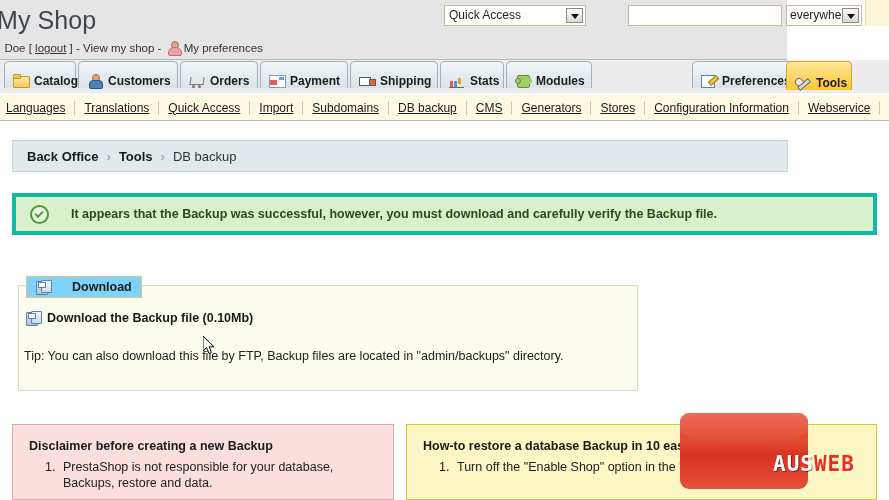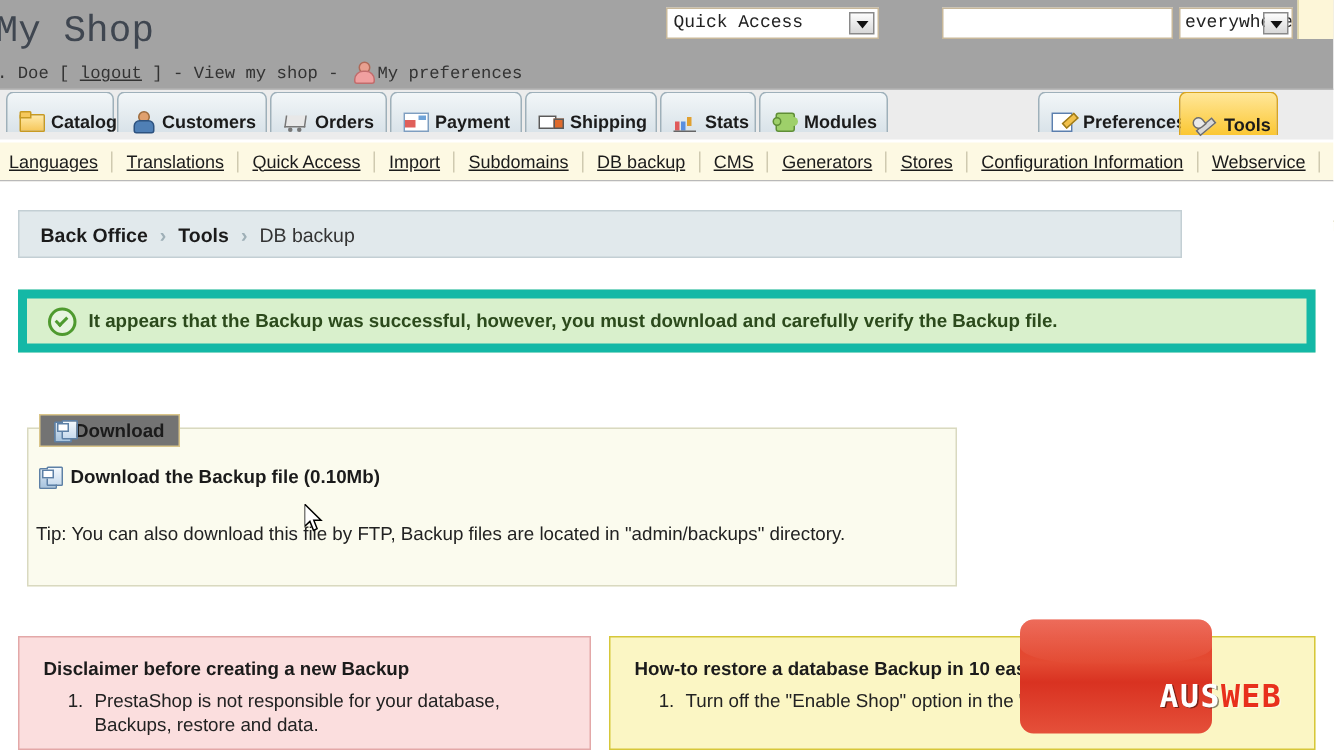--- a/index.html
+++ b/index.html
@@ -7,25 +7,24 @@
     width:889px;height:500px;overflow:hidden;
     background:#ffffff;
     font-family:"Liberation Sans","DejaVu Sans",sans-serif;
     font-size:12px;color:#222;
     -webkit-font-smoothing:antialiased;
   }
   #root{position:relative;width:889px;height:500px;overflow:hidden;}
 
   
   .header{
-    position:absolute;left:0;top:0;width:889px;height:60px;
-    background:#a3a3a3;
+    position:absolute;left:0;top:0;width:787px;height:60px;
+    background:#e5e5e5;
     border-bottom:1px solid #b9b9b9;
     box-sizing:border-box;
-    font-family:Liberation Mono, monospace;
   }
   .shop-title{
     position:absolute;left:-3px;top:6px;
     font-size:25px;font-weight:400;color:#3f4650;
     letter-spacing:0.1px;
     white-space:nowrap;
   }
   .userline{
     position:absolute;left:-2px;top:41px;
     font-size:11.5px;color:#333;white-space:nowrap;
@@ -177,44 +176,44 @@
     background:#e1e9ec;border:1px solid #c3cfd4;box-sizing:border-box;
     display:flex;align-items:center;padding-left:14px;gap:8px;
     font-size:13px;color:#1b1b1b;
   }
   .bc-strong{font-weight:bold;}
   .bc-sep{color:#9fb0b7;font-size:13px;font-weight:bold;}
   .bc-last{color:#333;}
 
   .alert-success{
     position:absolute;left:12px;top:72px;width:865px;height:42px;
-    background:#d9f0cc;border:6px solid #14b8a6;box-sizing:border-box;
-    display:flex;align-items:center;padding-left:14px;gap:8px;
+    background:#d9f0cc;border:4px solid #14b8a6;box-sizing:border-box;
+    display:flex;align-items:center;padding-left:14px;gap:22px;
     font-size:12.5px;font-weight:bold;color:#2c4a1c;
   }
   .ok-icon{
     width:15px;height:15px;border-radius:50%;
     background:#e8f5e0;border:2px solid #4f9a2f;
     position:relative;flex:0 0 15px;
   }
   .ok-icon:after{
     content:"";position:absolute;left:2.5px;top:4px;width:6px;height:3px;
     border-left:2px solid #4f9a2f;border-bottom:2px solid #4f9a2f;
     transform:rotate(-45deg);
   }
 
   
   .dl-panel{
     position:absolute;left:18px;top:164px;width:620px;height:106px;
     background:#fbfbee;border:1px solid #d9d9c0;box-sizing:border-box;
   }
   .dl-legend{
     position:absolute;left:26px;top:155px;height:22px;
-    background:#737373;border:1px solid #d9c58a;box-sizing:border-box;
-    display:flex;align-items:center;gap:0;padding:0 9px;
+    background:#7dd3fc;border:1px solid #d9c58a;box-sizing:border-box;
+    display:flex;align-items:center;gap:22px;padding:0 9px;
     font-size:12.5px;font-weight:bold;color:#1b1b1b;
   }
   .disk-icon{width:14px;height:14px;position:relative;flex:0 0 14px;display:inline-block;}
   .disk-icon:before{content:"";position:absolute;left:0;top:1px;width:10px;height:12px;
     background:linear-gradient(#dce8f4,#a8c4de);border:1px solid #5d80a6;border-radius:1px;}
   .disk-icon:after{content:"";position:absolute;left:2px;top:2px;width:6px;height:4px;
     background:#fff;border:1px solid #5d80a6;}
   .disk-icon em{position:absolute;left:5px;top:0px;width:9px;height:11px;
     background:linear-gradient(#f3f8fc,#c8dbee);border:1px solid #5d80a6;border-radius:1px;}
 

